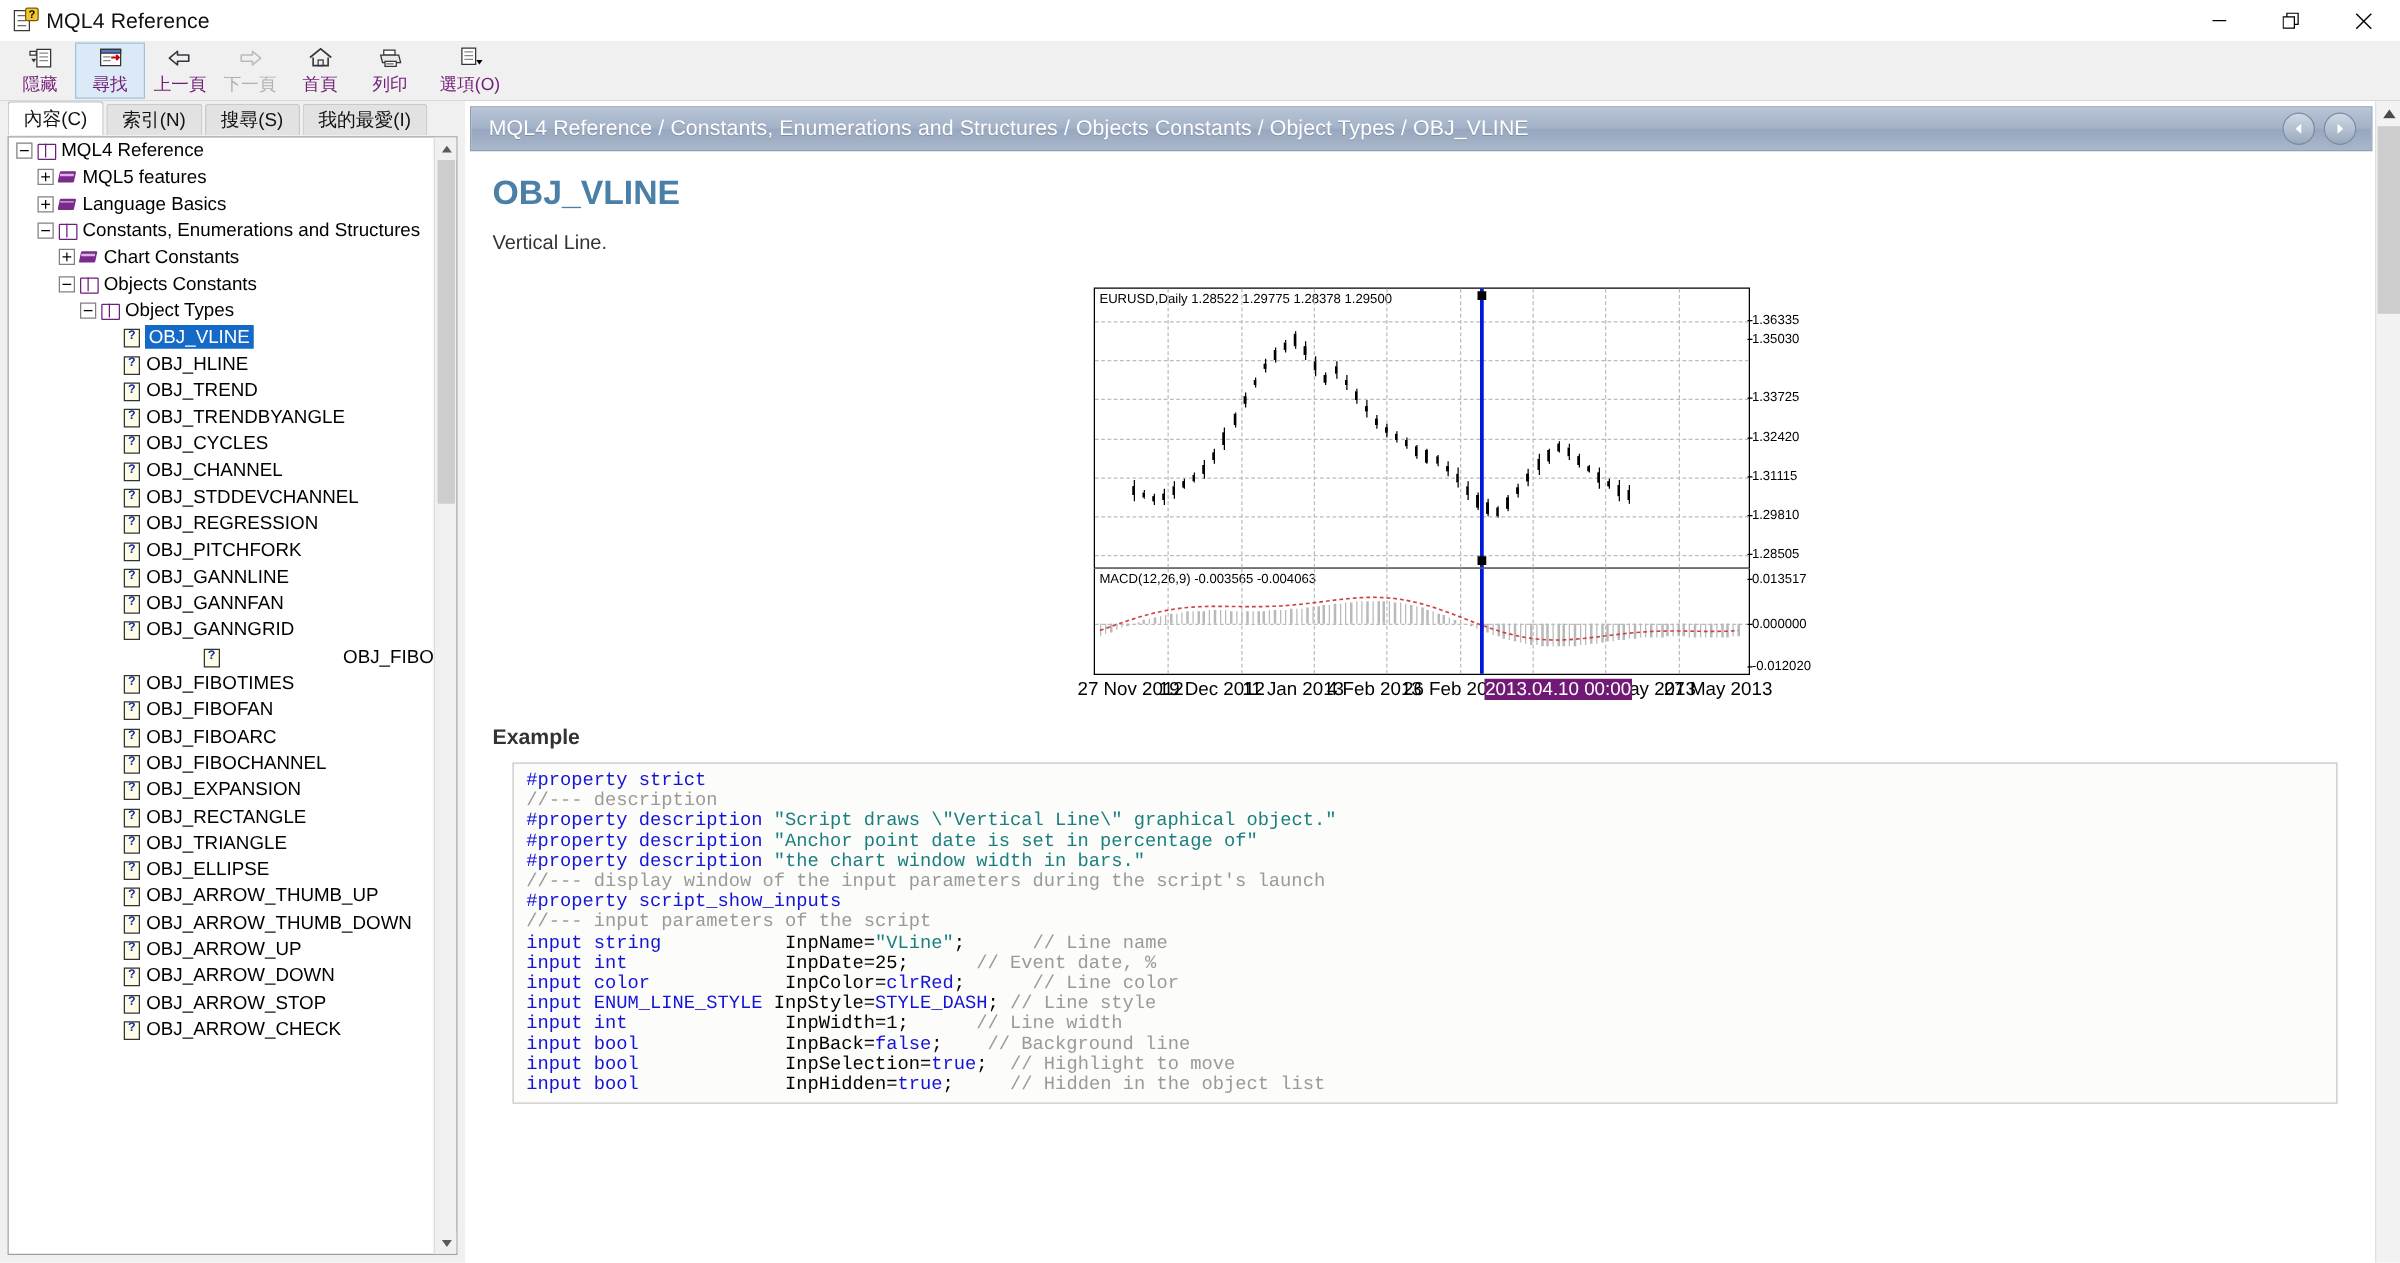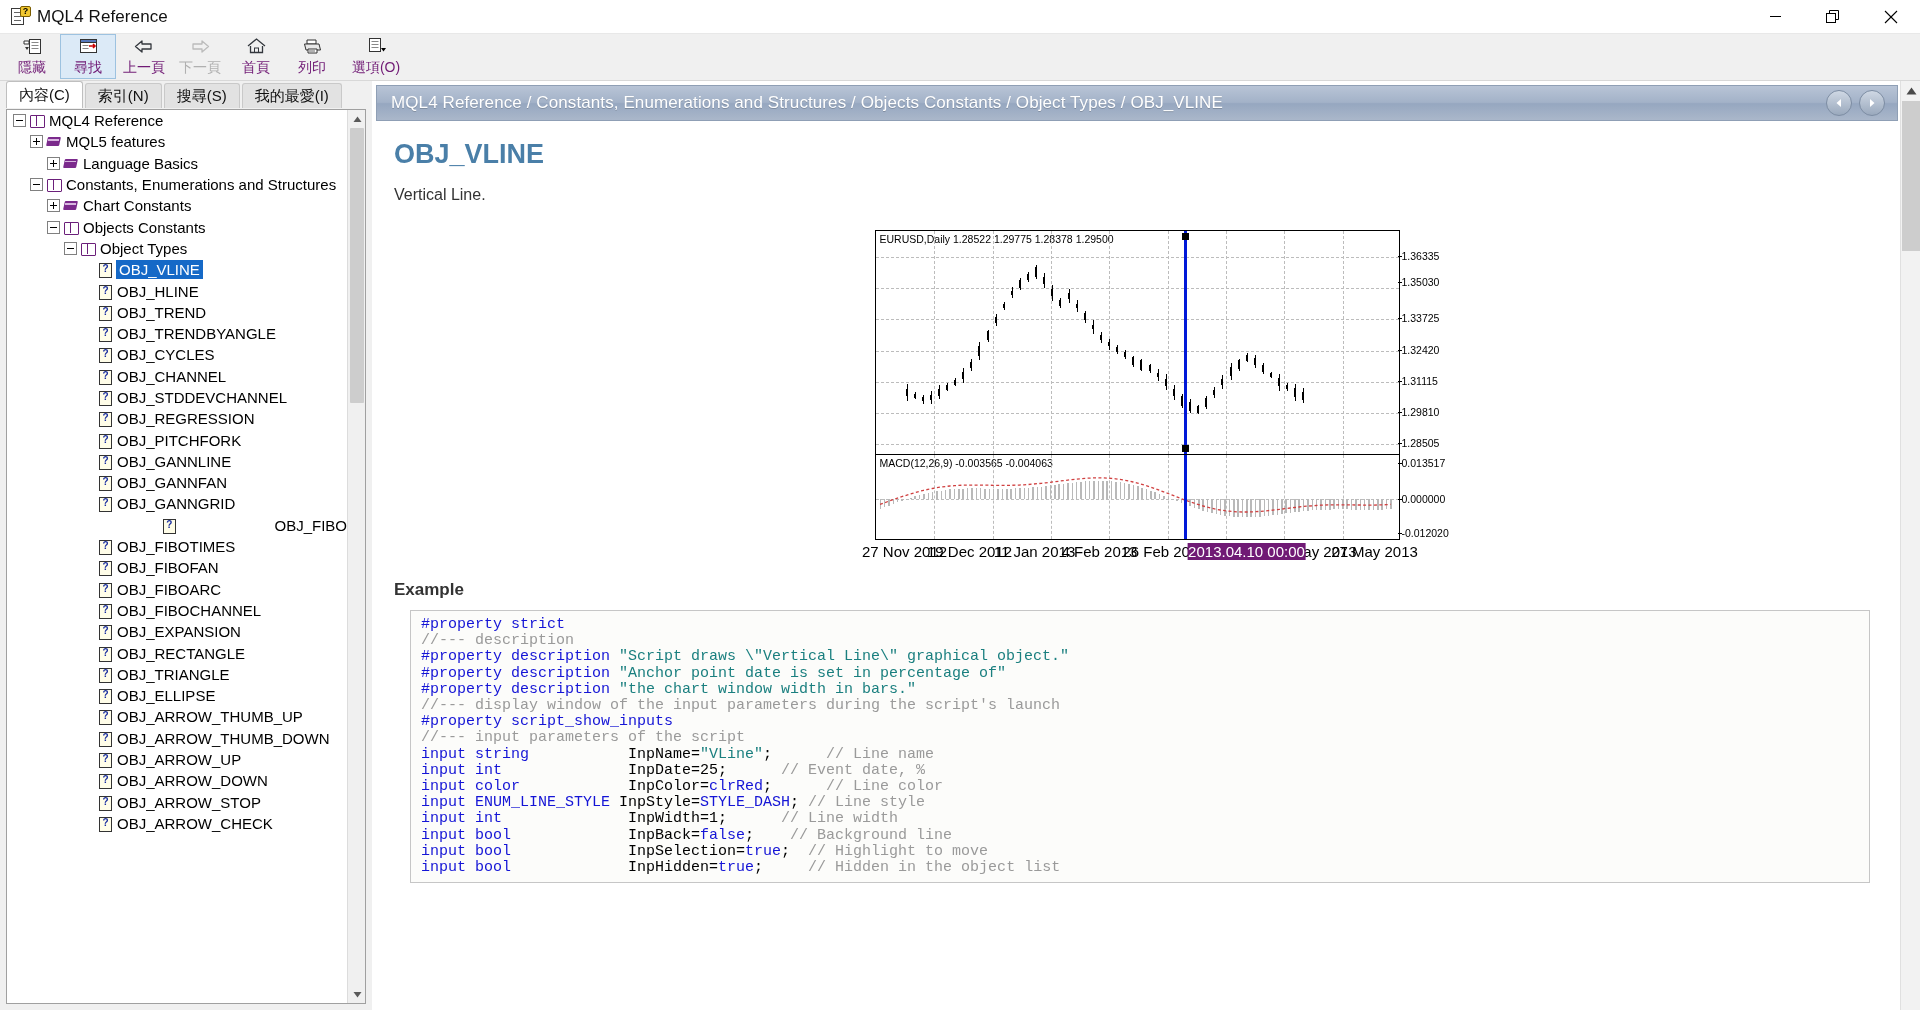--- a/index.html
+++ b/index.html
@@ -325,21 +325,21 @@
         <div class="trow" style="padding-left: 6px;">
           <span class="twist box"></span>
           <span class="ico bookopen"></span>
           <span class="tlabel2">MQL4 Reference</span>
         </div>
         <div class="trow" style="padding-left: 23px;">
           <span class="twist box plus"></span>
           <span class="ico bookclosed"></span>
           <span class="tlabel2">MQL5 features</span>
         </div>
-        <div class="trow" style="padding-left: 40px;">
+        <div class="trow" style="padding-left: 23px;">
           <span class="twist box plus"></span>
           <span class="ico bookclosed"></span>
           <span class="tlabel2">Language Basics</span>
         </div>
         <div class="trow" style="padding-left: 23px;">
           <span class="twist box"></span>
           <span class="ico bookopen"></span>
           <span class="tlabel2">Constants, Enumerations and Structures</span>
         </div>
         <div class="trow" style="padding-left: 40px;">
@@ -795,21 +795,21 @@
             <div class="xtick" style="left: 225px;">4 Feb 2013</div>
             <div class="xtick" style="left: 290px;">26 Feb 2013</div>
             <div class="xtick" style="left: 348px;">20 M</div>
             <div class="xtick" style="left: 398px;">013</div>
             <div class="xtick" style="left: 443px;">3 May 2013</div>
             <div class="xtick" style="left: 500px;">27 May 2013</div>
             <div class="xtick xhighlight" style="left: 372px;">2013.04.10 00:00</div>
           </div>
         <div id="yaxis">
             <div class="ytick" style="top: 20px;">1.36335</div>
-            <div class="ytick" style="top: 46px;">1.35030</div>
+            <div class="ytick" style="top: 35px;">1.35030</div>
             <div class="ytick" style="top: 82px;">1.33725</div>
             <div class="ytick" style="top: 114px;">1.32420</div>
             <div class="ytick" style="top: 145px;">1.31115</div>
             <div class="ytick" style="top: 176px;">1.29810</div>
             <div class="ytick" style="top: 207px;">1.28505</div>
             <div class="ytick" style="top: 227px;">0.013517</div>
             <div class="ytick" style="top: 263px;">0.000000</div>
             <div class="ytick" style="top: 297px;">-0.012020</div>
           </div>
       </div>

